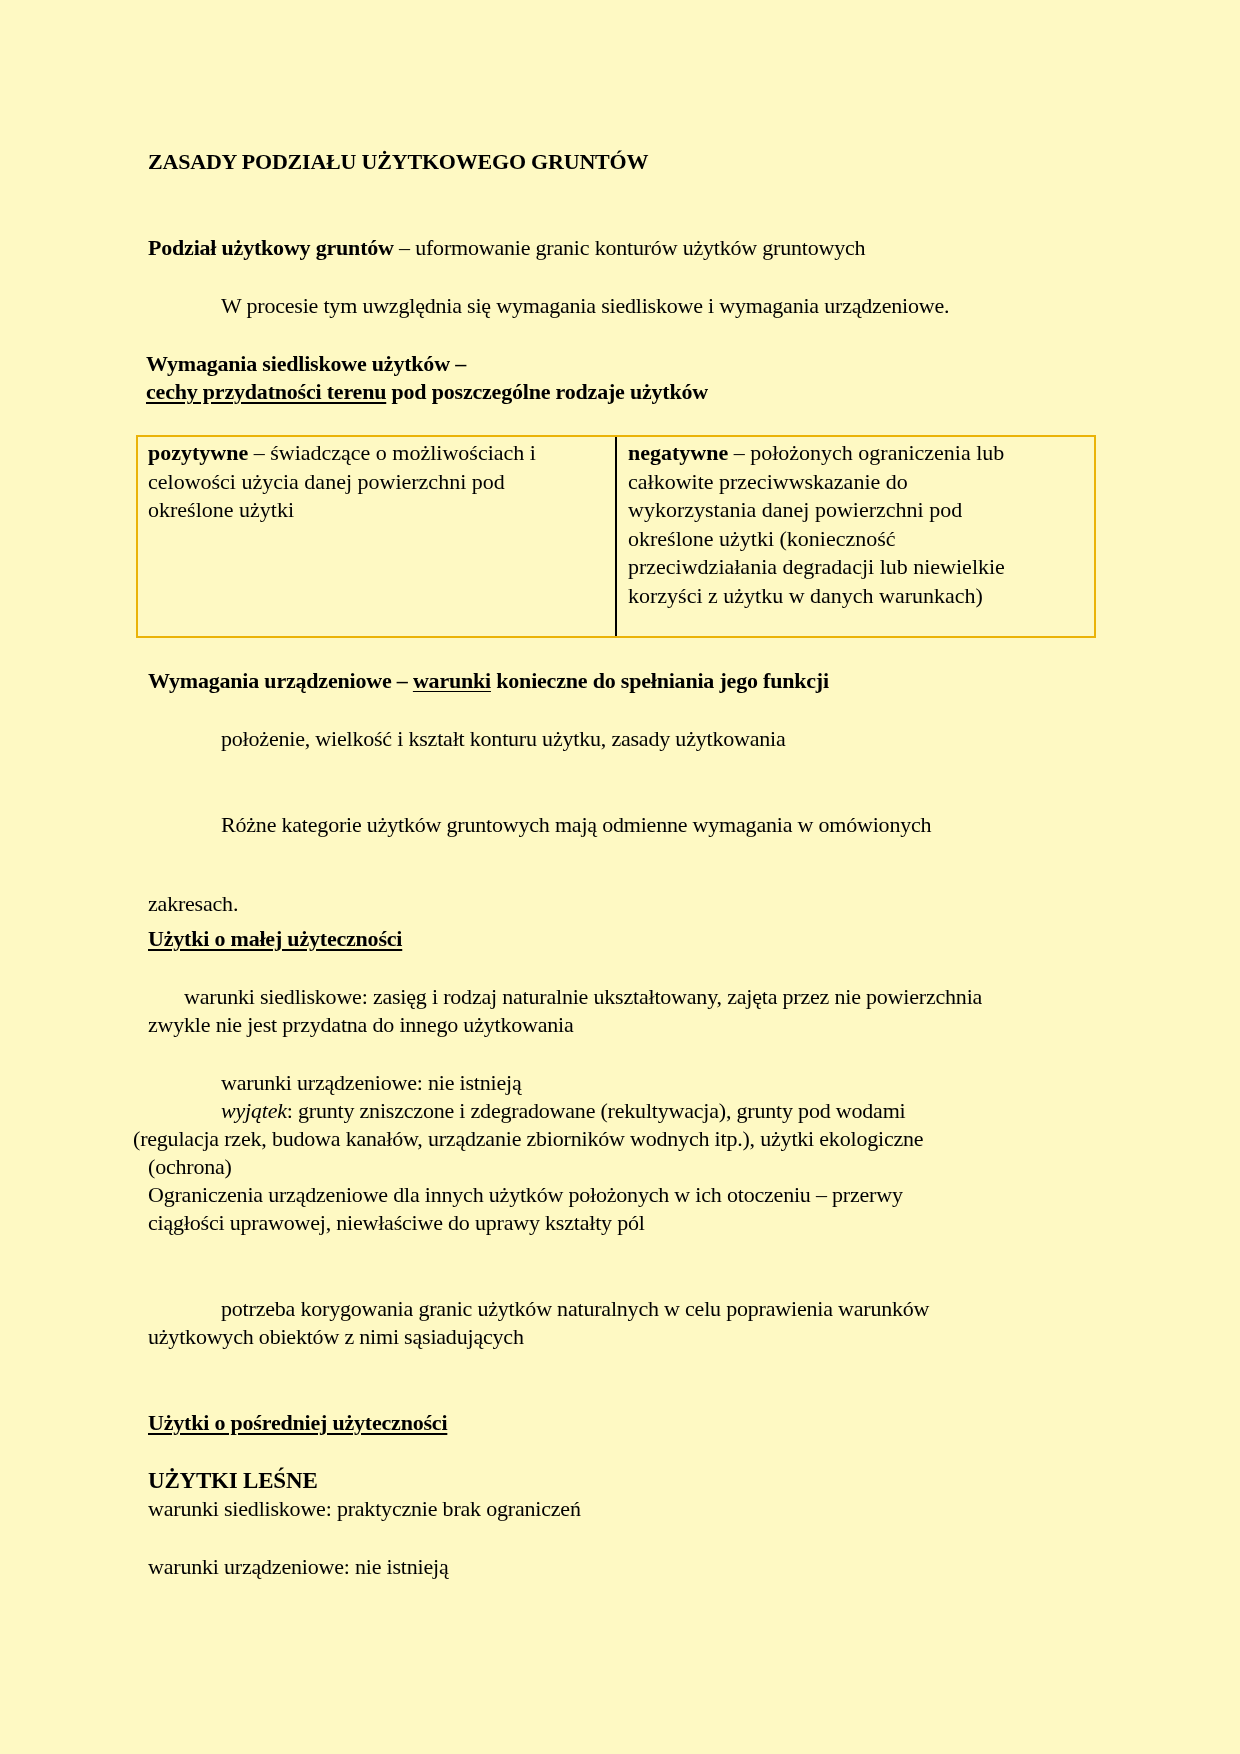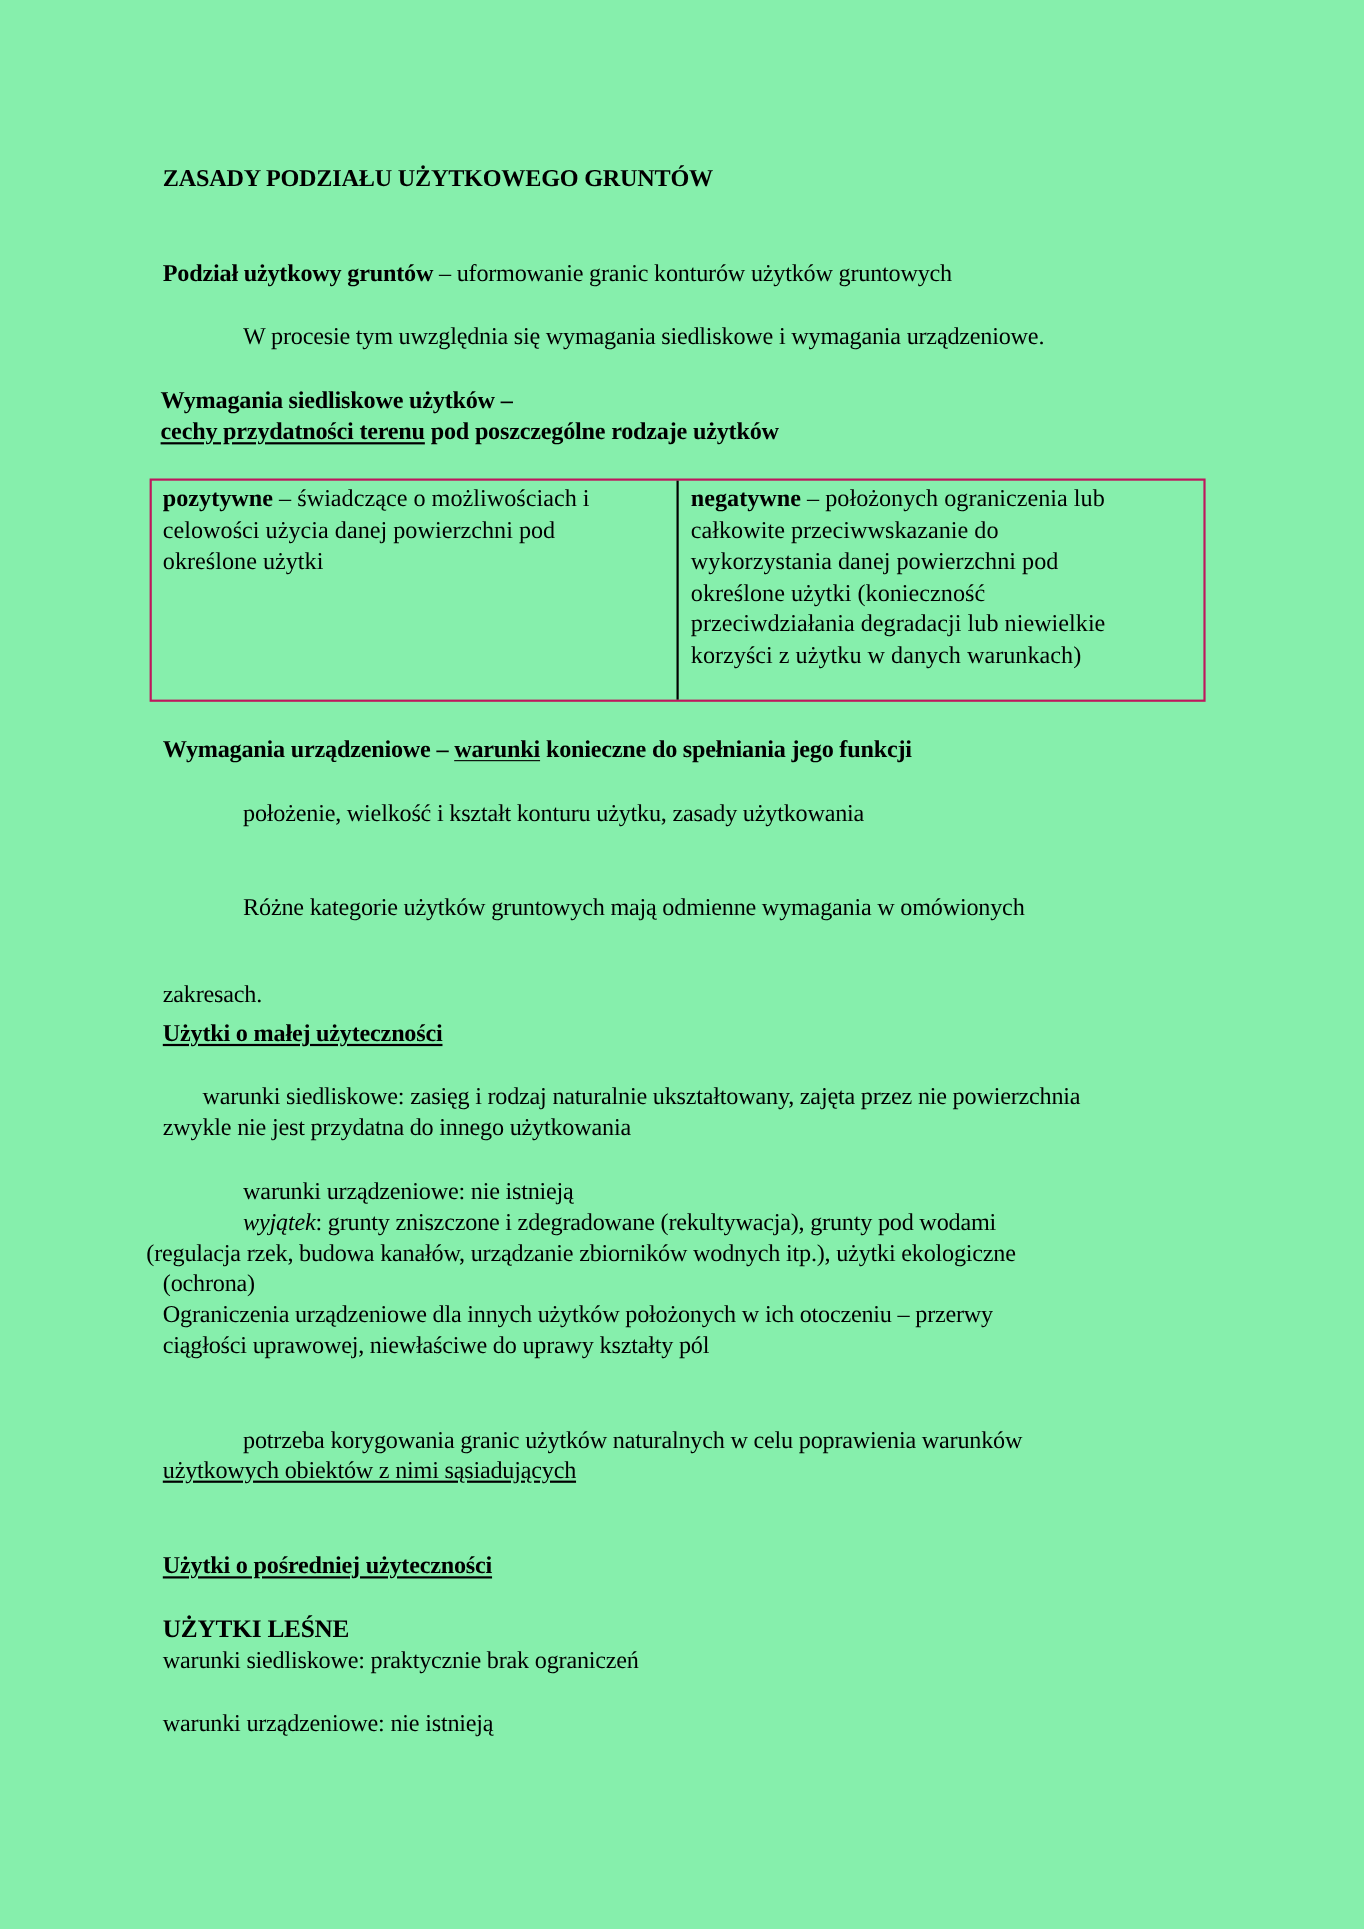--- a/index.html
+++ b/index.html
@@ -1,25 +1,25 @@
 <!DOCTYPE html>
 <html><head>
 <meta charset="utf-8">
 <style>
   html, body { margin: 0; padding: 0; background: #ffffff; }
   body { width: 1240px; height: 1754px; position: relative; overflow: hidden;
          font-family: "Liberation Serif", "DejaVu Serif", serif; color: #000; }
-  .page { position: absolute; left: 0; top: 0; width: 1240px; height: 1754px; background: #86efac; }
+  .page { position: absolute; left: 0; top: 0; width: 1240px; height: 1754px; background: #fef9c3; }
   .abs { position: absolute; white-space: nowrap; font-size: 22px; line-height: 28px; letter-spacing: -0.2px; }
   .title { font-weight: bold; font-size: 22px; }
   .b { font-weight: bold; }
   .u { text-decoration: underline; text-decoration-thickness: 2px; text-underline-offset: 3px; }
   .i { font-style: italic; }
   .tbl { position: absolute; left: 136px; top: 435px; width: 960px; height: 203px;
-         border: 2px solid #be185d; box-sizing: border-box; display: flex; }
+         border: 2px solid #eab308; box-sizing: border-box; display: flex; }
   .cell { box-sizing: border-box; padding: 2px 10px; font-size: 22px; line-height: 28.5px; white-space: normal; }
   .cell.left { width: 479px; border-right: 2px solid #000; padding-left: 10px; }
   .cell.right { flex: 1; padding-left: 11px; }
   .cell .ln { display: block; white-space: nowrap; }
 </style>
 </head>
 <body>
 
 <div class="page">
 
@@ -69,21 +69,21 @@
   <div class="abs" style="left:221px; top:1069px;">warunki urządzeniowe: nie istnieją</div>
   <div class="abs" style="left:221px; top:1097px;">
     <span class="i">wyjątek</span><span>: grunty zniszczone i zdegradowane (rekultywacja), grunty pod wodami</span>
   </div>
   <div class="abs" style="left:133px; top:1125px;">(regulacja rzek, budowa kanałów, urządzanie zbiorników wodnych itp.), użytki ekologiczne</div>
   <div class="abs" style="left:148px; top:1153px;text-align:center;">(ochrona)</div>
   <div class="abs" style="left:148px; top:1181px;">Ograniczenia urządzeniowe dla innych użytków położonych w ich otoczeniu – przerwy</div>
   <div class="abs" style="left:148px; top:1209px;">ciągłości uprawowej, niewłaściwe do uprawy kształty pól</div>
 
   <div class="abs" style="left:221px; top:1295px;">potrzeba korygowania granic użytków naturalnych w celu poprawienia warunków</div>
-  <div class="abs" style="left:148px; top:1323px;text-decoration:underline;">użytkowych obiektów z nimi sąsiadujących</div>
+  <div class="abs" style="left:148px; top:1323px;">użytkowych obiektów z nimi sąsiadujących</div>
 
   <div class="abs b u" style="left:148px; top:1409px;">Użytki o pośredniej  użyteczności</div>
 
   <div class="abs b" style="left:148px; top:1467px; font-size:23px;">UŻYTKI LEŚNE</div>
   <div class="abs" style="left:148px; top:1495px;">warunki siedliskowe: praktycznie brak ograniczeń</div>
   <div class="abs" style="left:148px; top:1553px;">warunki urządzeniowe: nie istnieją</div>
 
 </div>
 
 </body></html>

